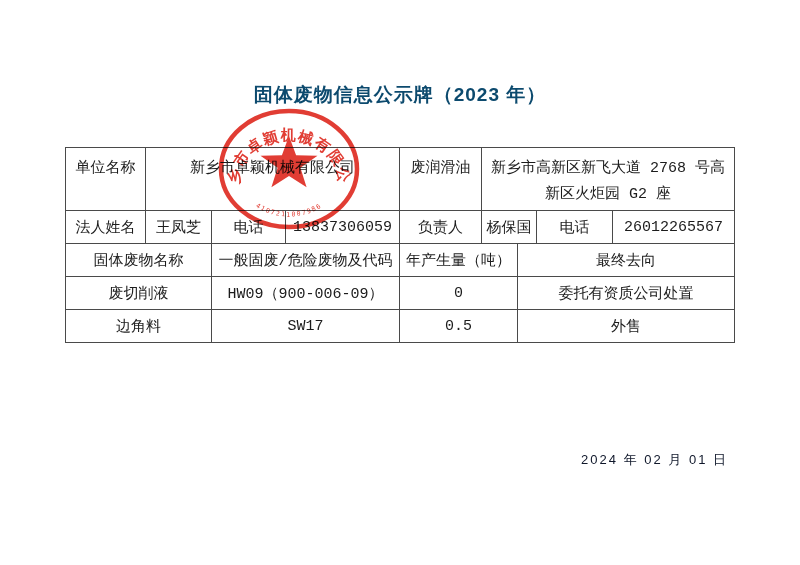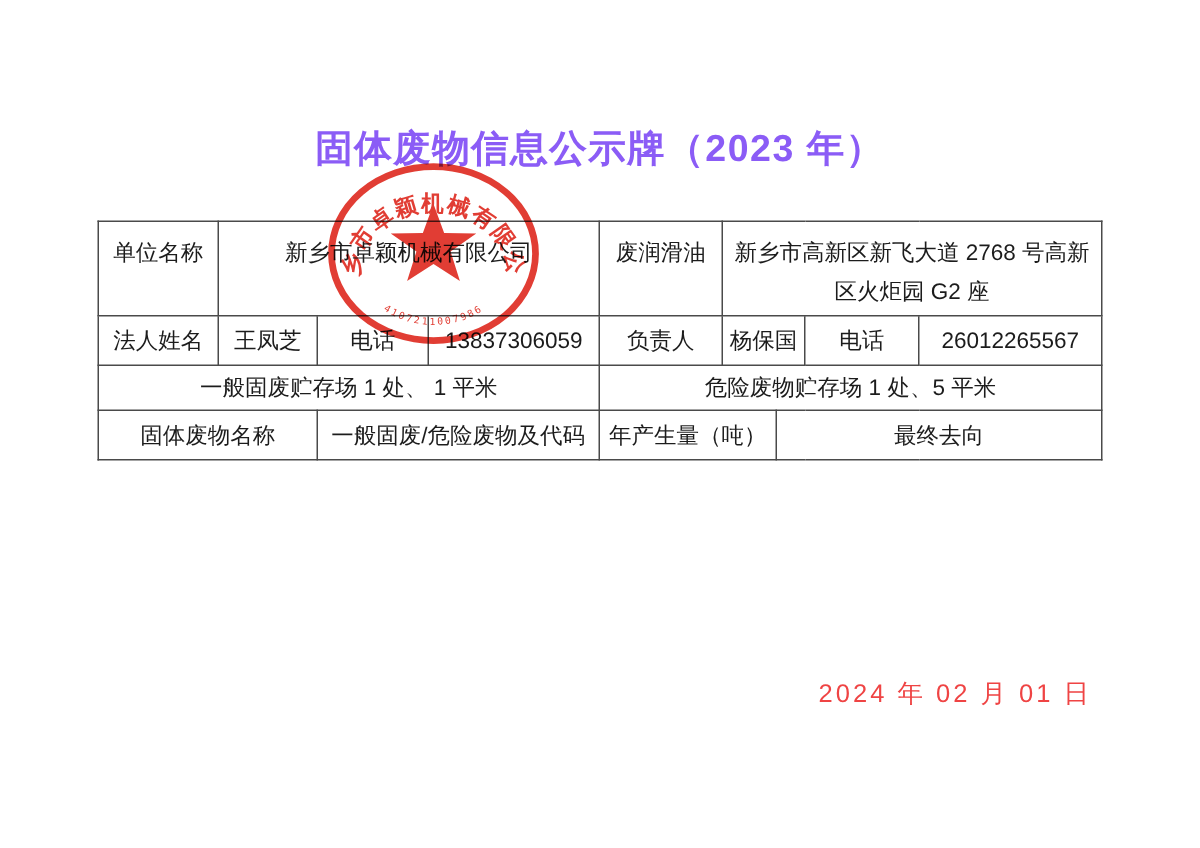--- a/index.html
+++ b/index.html
@@ -7,57 +7,58 @@
   body {
     position: relative;
     font-family: "Liberation Sans", "DejaVu Sans", sans-serif;
     color: #1c1c1c;
     overflow: hidden;
   }
   .doc-title {
     position: absolute;
     top: 82px; left: 0; width: 800px;
     text-align: center;
-    font-size: 25px;
+    font-size: 19px;
     font-weight: bold;
     letter-spacing: 1px;
-    color: #8b5cf6;
+    color: #0c4a6e;
   }
   table.info-table {
     position: absolute;
     left: 65px; top: 147px;
     width: 669px;
     border-collapse: collapse;
     table-layout: fixed;
     font-size: 15px;
     color: #1c1c1c;
   }
   table.info-table td {
     border: 1px solid #4a4a4a;
     text-align: center;
     vertical-align: middle;
     padding: 2px 4px;
     overflow: hidden;
+    font-family: Liberation Mono, monospace;
   }
   tr.row-top td {
     height: 55px;
     vertical-align: top;
     padding-top: 8px;
     line-height: 26px;
   }
   td.cell-left { text-align: left; padding-left: 7px; }
   tr.row-std td { height: 33px; margin-top: 29px; }
   tr.row-storage td { height: 30px; }
   .date-line {
     position: absolute;
     top: 451px;
     right: 72px;
-    font-size: 17px;
+    font-size: 13px;
     letter-spacing: 2px;
-    color: #ef4444;
+    color: #0f172a;
   }
   .seal-wrap {
     position: absolute;
     left: 188px; top: 68px;
     width: 202px; height: 202px;
     mix-blend-mode: multiply;
     pointer-events: none;
   }
 </style>
 </head>
@@ -87,29 +88,37 @@
   <tr class="row-std">
     <td>法人姓名</td>
     <td>王凤芝</td>
     <td>电话</td>
     <td>13837306059</td>
     <td>负责人</td>
     <td colspan="2">杨保国</td>
     <td>电话</td>
     <td>26012265567</td>
   </tr>
-  <tr class="row-storage">
-    <td colspan="4">一般固废贮存场 1 处、 1 平米</td>
-    <td colspan="5">危险废物贮存场 1 处、5 平米</td>
-  </tr>
   <tr class="row-std">
     <td colspan="2">固体废物名称</td>
     <td colspan="2">一般固废/危险废物及代码</td>
     <td colspan="2">年产生量（吨）</td>
     <td colspan="3">最终去向</td>
+  </tr>
+  <tr class="row-std">
+    <td colspan="2">废切削液</td>
+    <td colspan="2">HW09（900-006-09）</td>
+    <td colspan="2">0</td>
+    <td colspan="3">委托有资质公司处置</td>
+  </tr>
+  <tr class="row-std">
+    <td colspan="2">边角料</td>
+    <td colspan="2">SW17</td>
+    <td colspan="2">0.5</td>
+    <td colspan="3">外售</td>
   </tr>
 </tbody>
   </table>
 
 <div class="date-line">2024 年  02 月 01 日</div>
 
 <div class="seal-wrap">
   <svg width="202" height="202" viewBox="0 0 202 202">
     <g opacity="0.88">
       <ellipse cx="101" cy="101" rx="68" ry="58" fill="none" stroke="#dd2318" stroke-width="4.5"></ellipse>

